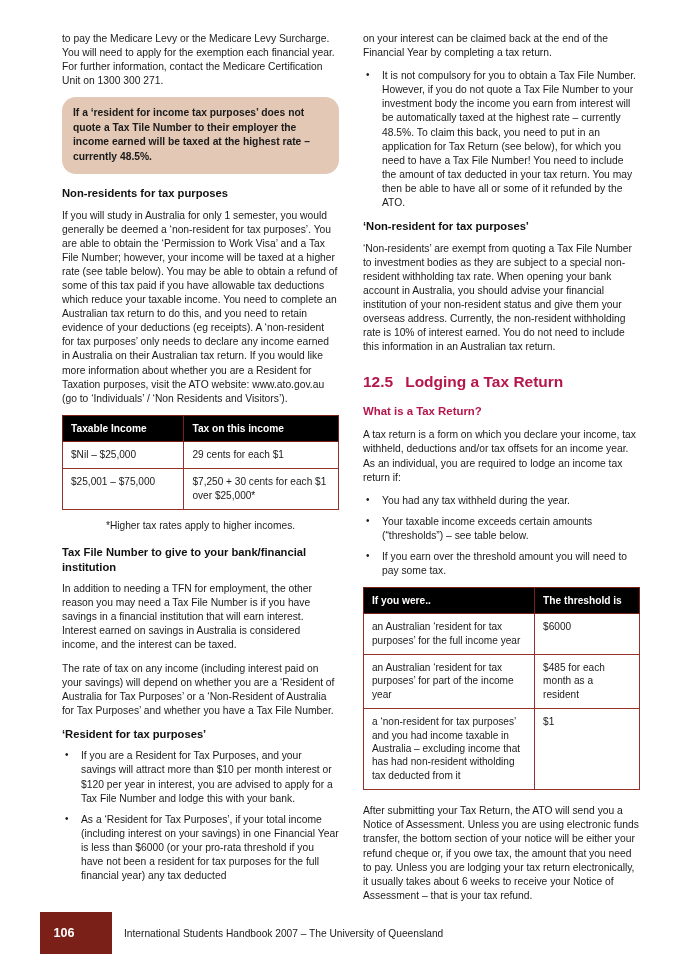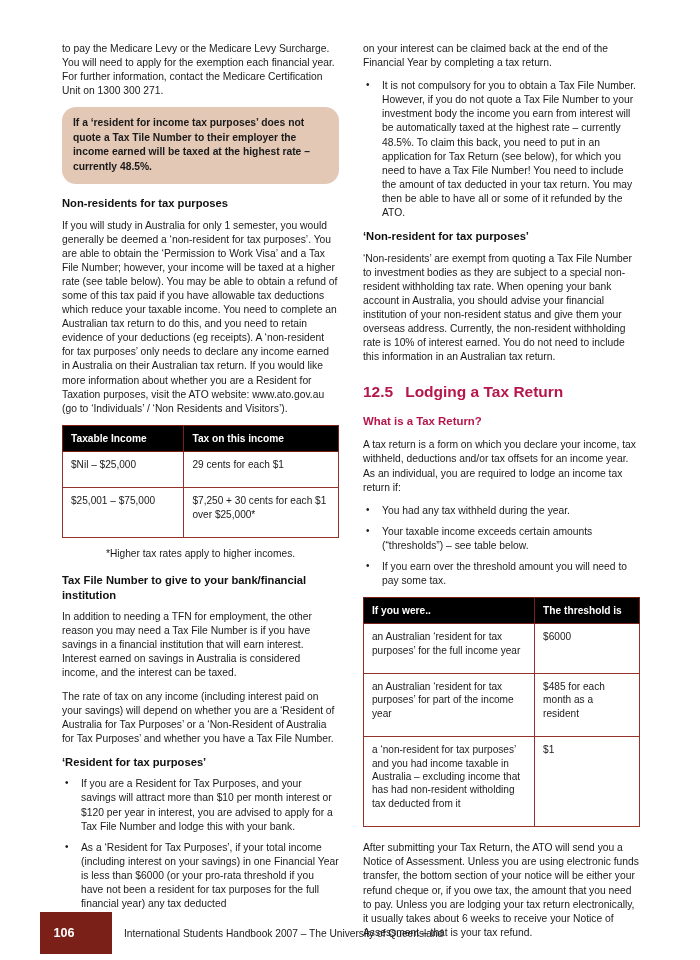--- a/index.html
+++ b/index.html
@@ -15,21 +15,21 @@
     position: relative;
     overflow: hidden;
   }
   .page {
     position: absolute;
     inset: 0;
   }
   .columns {
     position: absolute;
     left: 62px;
-    top: 42px;
+    top: 32px;
     width: 578px;
     display: flex;
     gap: 24px;
   }
   .col {
     width: 277px;
   }
   p, li {
     font-size: 10.3px;
     line-height: 14.1px;
@@ -101,21 +101,21 @@
     font-size: 10.2px;
     font-weight: bold;
     text-align: left;
     padding: 6px 8px 6px 8px;
     border: 1px solid #7a2018;
     line-height: 13px;
   }
   table.doc-table td {
     font-size: 10.1px;
     line-height: 13.4px;
-    padding: 6px 8px 16px 8px;
+    padding: 6px 8px 7px 8px;
     border: 1px solid #93322a;
     vertical-align: top;
     background: #ffffff;
   }
   .note {
     font-size: 10.2px;
     line-height: 14px;
     margin: 9px 0 12px 0;
     text-align: center;
   }

